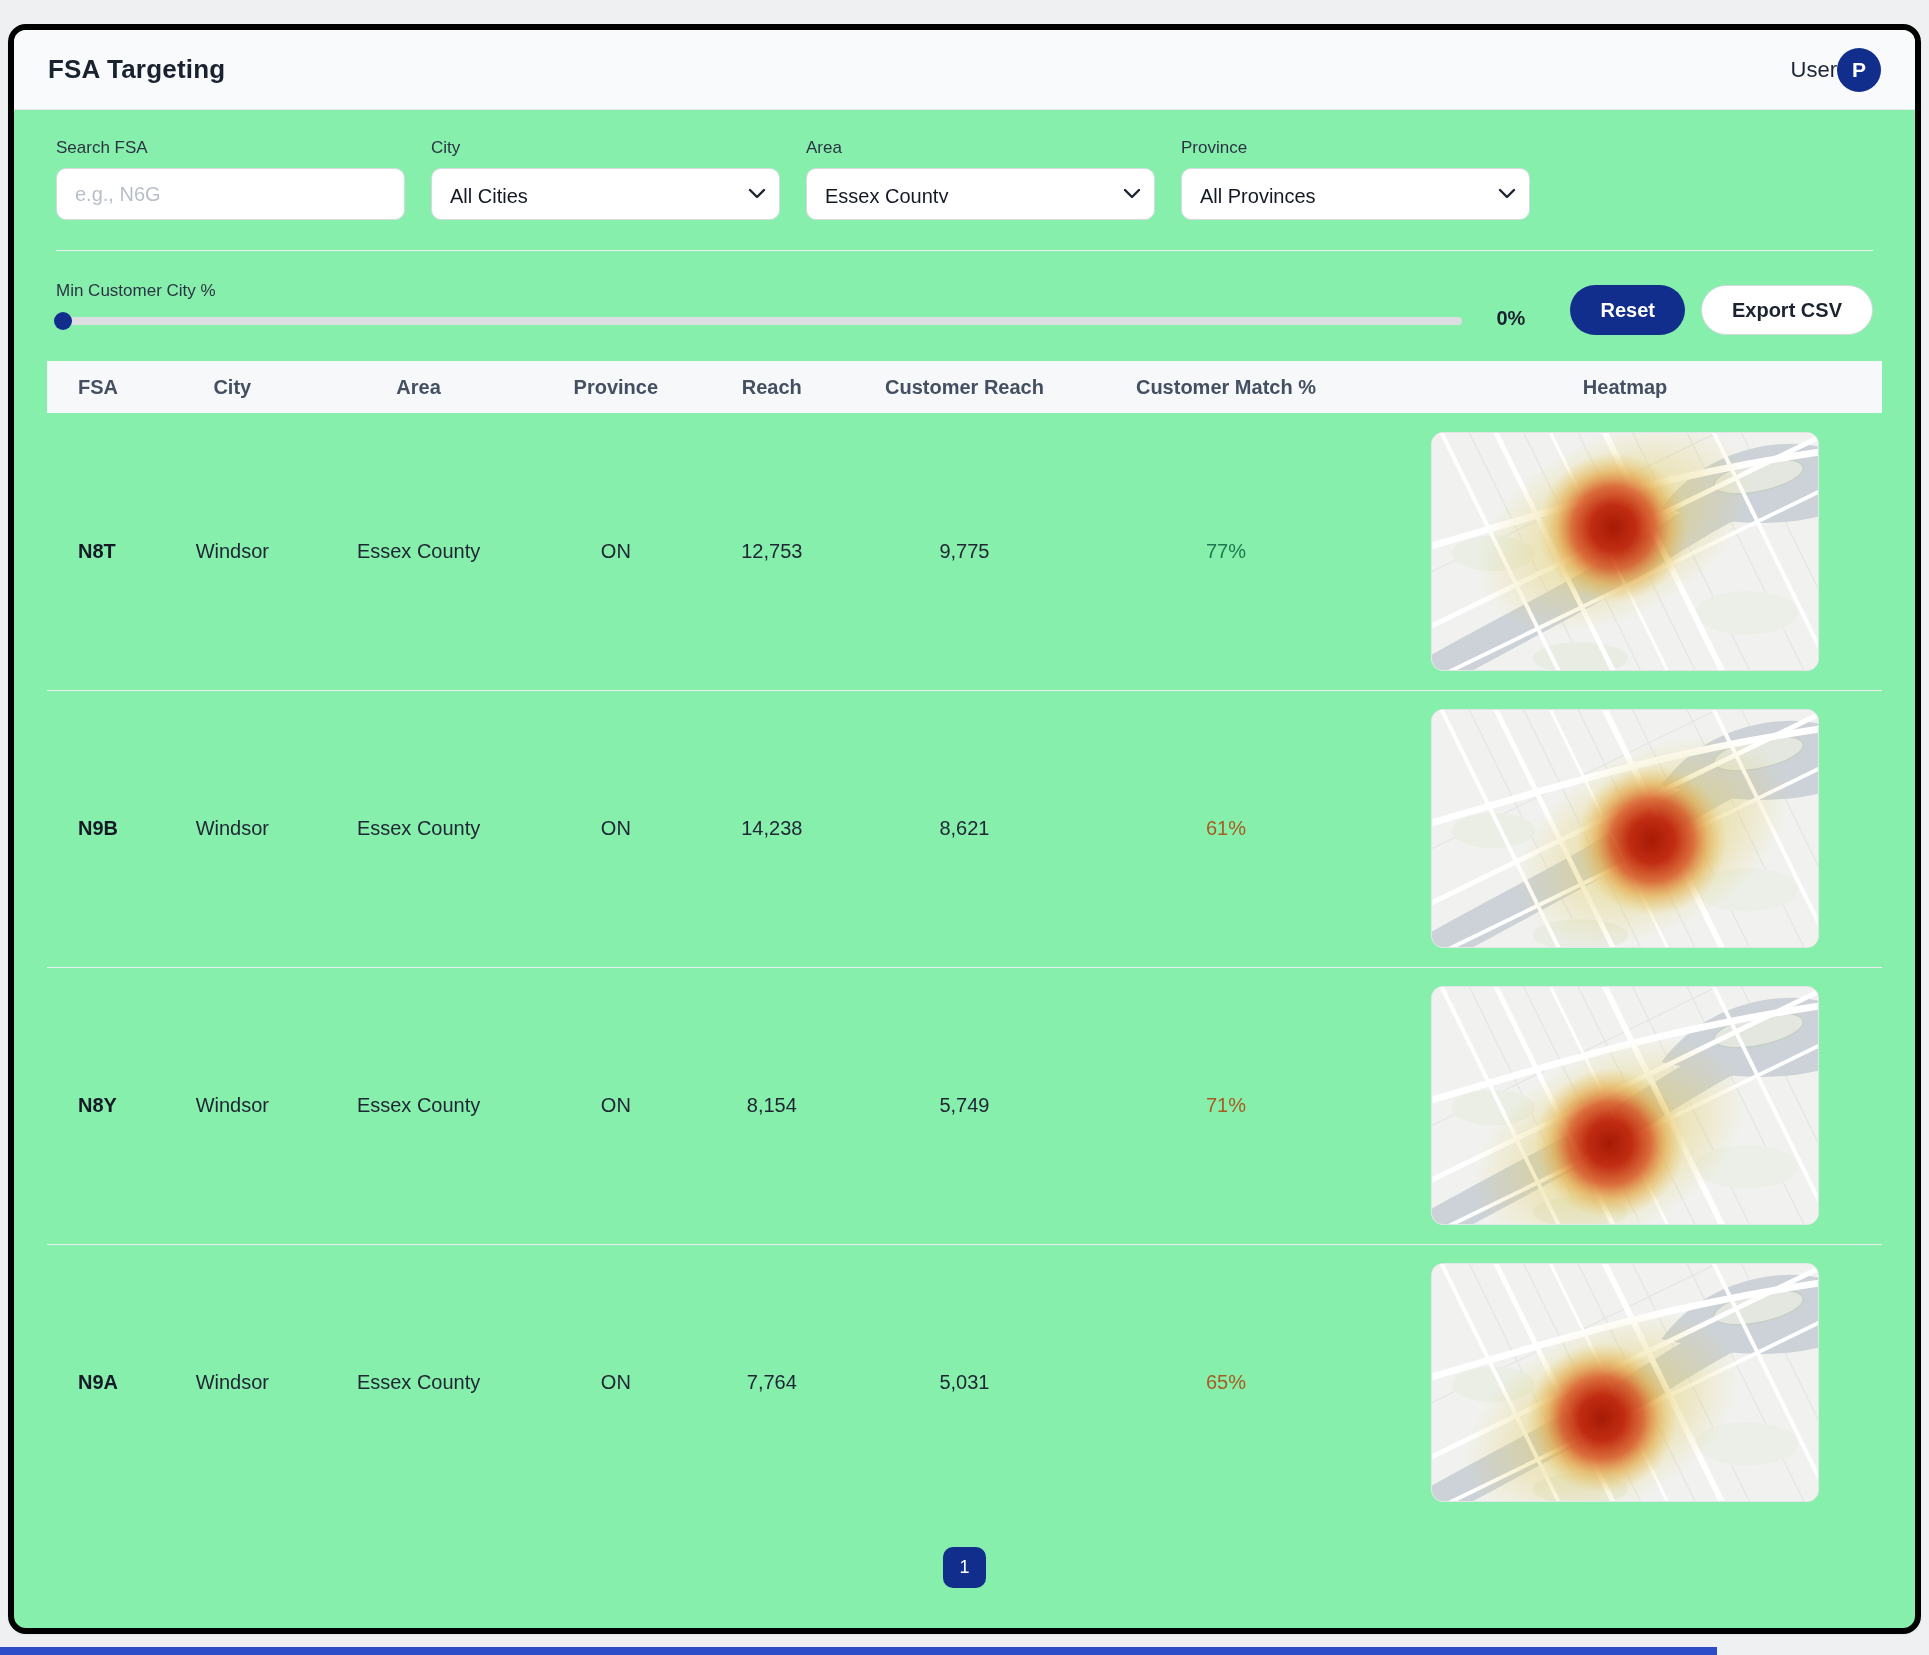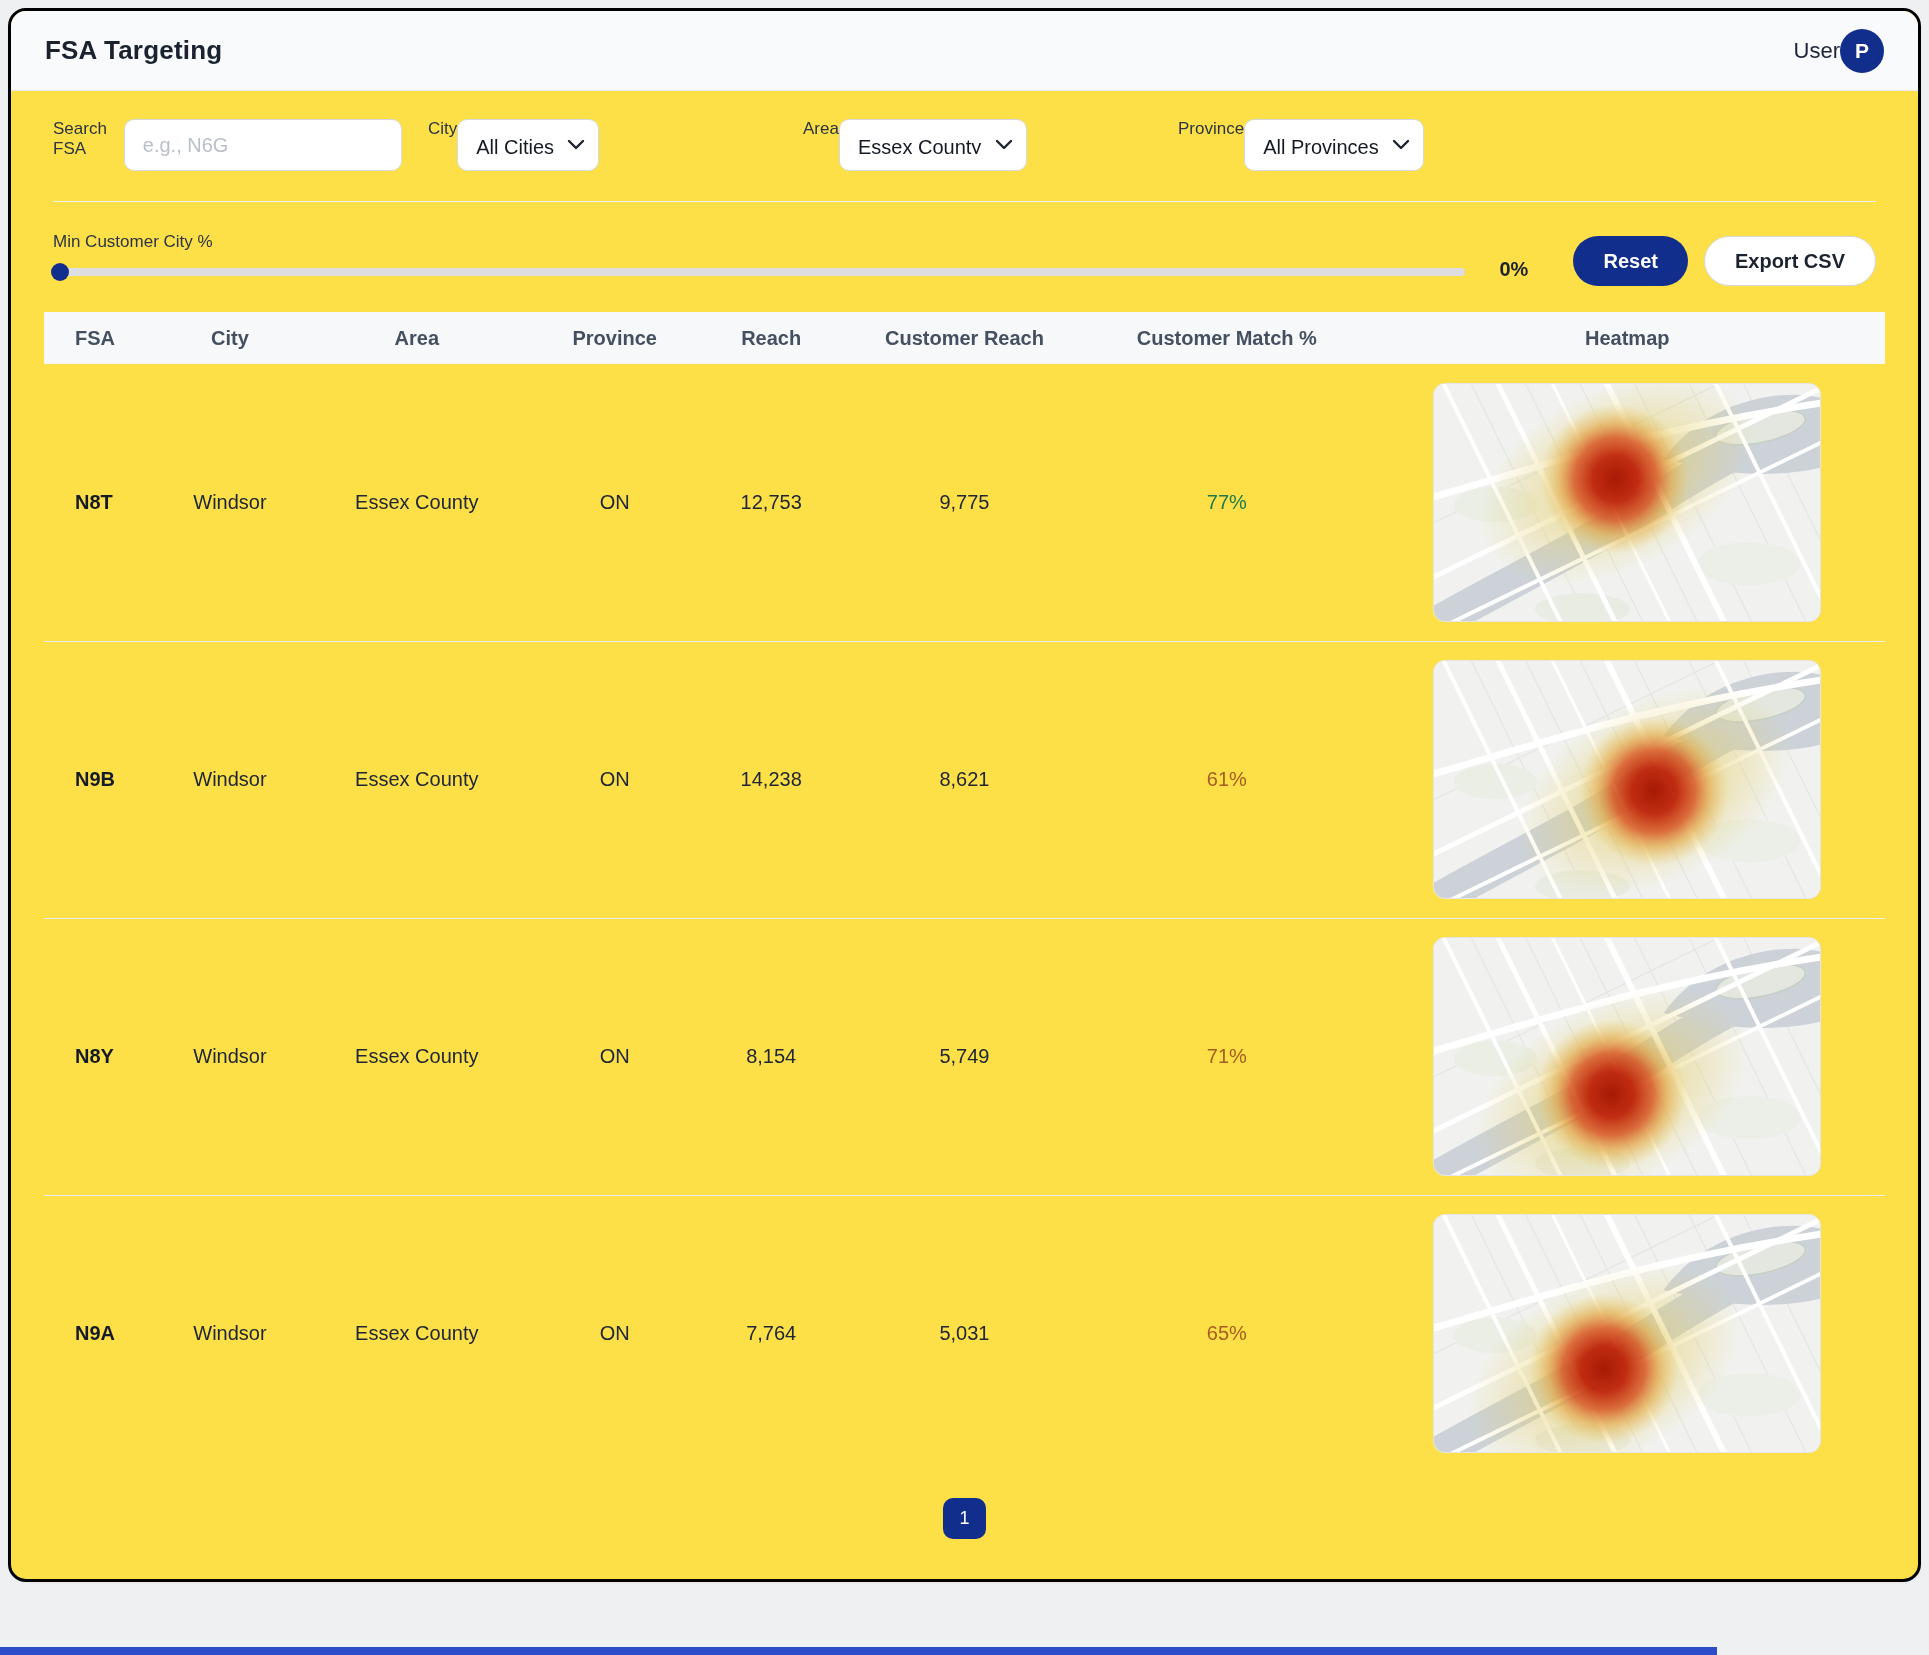--- a/index.html
+++ b/index.html
@@ -16,23 +16,23 @@
   html,body{width:1929px;height:1655px;}
   body{
     background:#eff0f2;
     font-family:"Liberation Sans", sans-serif;
     color:var(--ink);
     position:relative;
     overflow:hidden;
   }
   .card{
     position:absolute;
-    left:8px;top:8px;right:8px;
-    background:#fde047;
-    border:3px solid #000000;
+    left:8px;top:24px;right:8px;
+    background:#86efac;
+    border:6px solid #000000;
     border-radius:18px;
     box-shadow:0 1px 3px rgba(20,30,60,.05);
     overflow:hidden;
   }
   
   .appbar{
     display:flex;align-items:center;justify-content:space-between;
     padding:20px 34px 20px 34px;
     background:#f9fafb;
     border-bottom:1px solid var(--border);
@@ -45,21 +45,21 @@
     width:44px;height:44px;border-radius:50%;
     background:var(--accent);color:#fff;
     display:flex;align-items:center;justify-content:center;
     font-size:21px;font-weight:700;cursor:pointer;
   }
   
   .filters{
     display:flex;gap:26px;
     padding:28px 42px 30px 42px;
   }
-  .field{width:349px;display:flex;flex-direction:row;}
+  .field{width:349px;display:flex;flex-direction:column;}
   .field-label{font-size:17px;color:#2b3442;margin-bottom:10px;}
   .text-input, .select-wrap select{
     width:100%;height:52px;
     border:1px solid #d6d9de;border-radius:10px;
     font-size:20px;font-family:"Liberation Sans",sans-serif;
     color:#141a24;background:#fff;
     padding:16px 18px;outline:none;
   }
   .text-input::placeholder{color:#b9bfc9;}
   .select-wrap{position:relative;}

